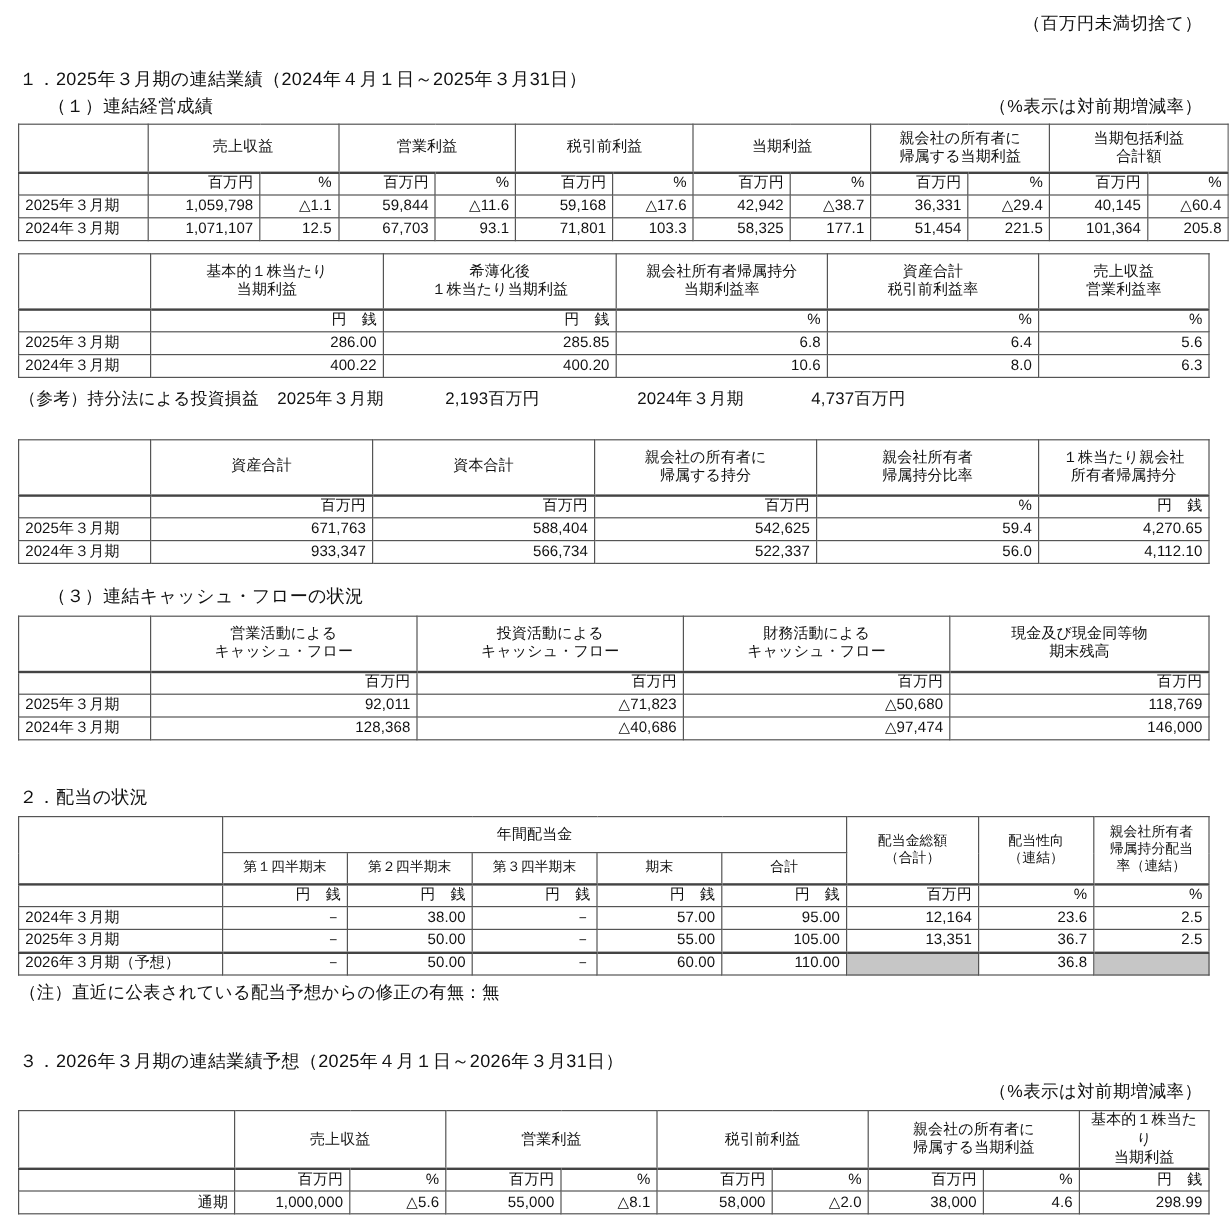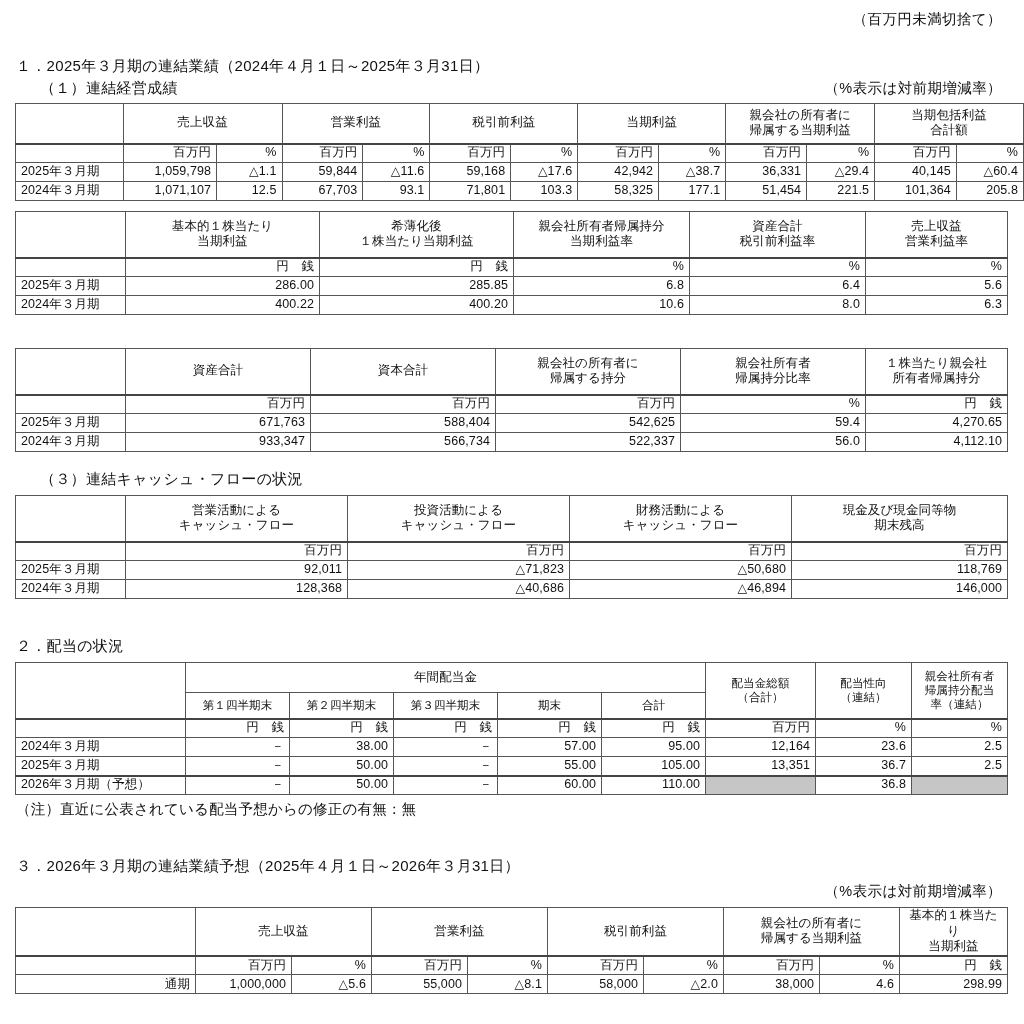--- a/index.html
+++ b/index.html
@@ -223,20 +223,23 @@
           <td class="num">400.20</td>
           <td class="num">10.6</td>
           <td class="num">8.0</td>
           <td class="num">6.3</td>
         </tr>
       </tbody>
   </table>
 
   <div style="height:9px"></div>
 
+  <div class="plain-line">
+    <span style="display:inline-block;width:215px">（参考）持分法による投資損益</span><span style="display:inline-block;width:140px">2025年３月期</span><span style="display:inline-block;width:160px">2,193百万円</span><span style="display:inline-block;width:145px">2024年３月期</span><span style="display:inline-block">4,737百万円</span>
+  </div>
 
   <div style="height:18px"></div>
 
   <div style="height:6px"></div>
 
   <table class="fin" id="tbl-position">
     <colgroup>
       <col style="width:110px">
       <col style="width:185px">
       <col style="width:185px">
@@ -312,21 +315,21 @@
           <td class="rowlab">2025年３月期</td>
           <td class="num">92,011</td>
           <td class="num">△71,823</td>
           <td class="num">△50,680</td>
           <td class="num">118,769</td>
         </tr>
         <tr class="data-h">
           <td class="rowlab">2024年３月期</td>
           <td class="num">128,368</td>
           <td class="num">△40,686</td>
-          <td class="num">△46,894</td>
+          <td class="num">△97,474</td>
           <td class="num">146,000</td>
         </tr>
       </tbody>
   </table>
 
   <div style="height:20px"></div>
 
   <div class="heading1">２．配当の状況</div>
   <div style="height:6px"></div>
 

